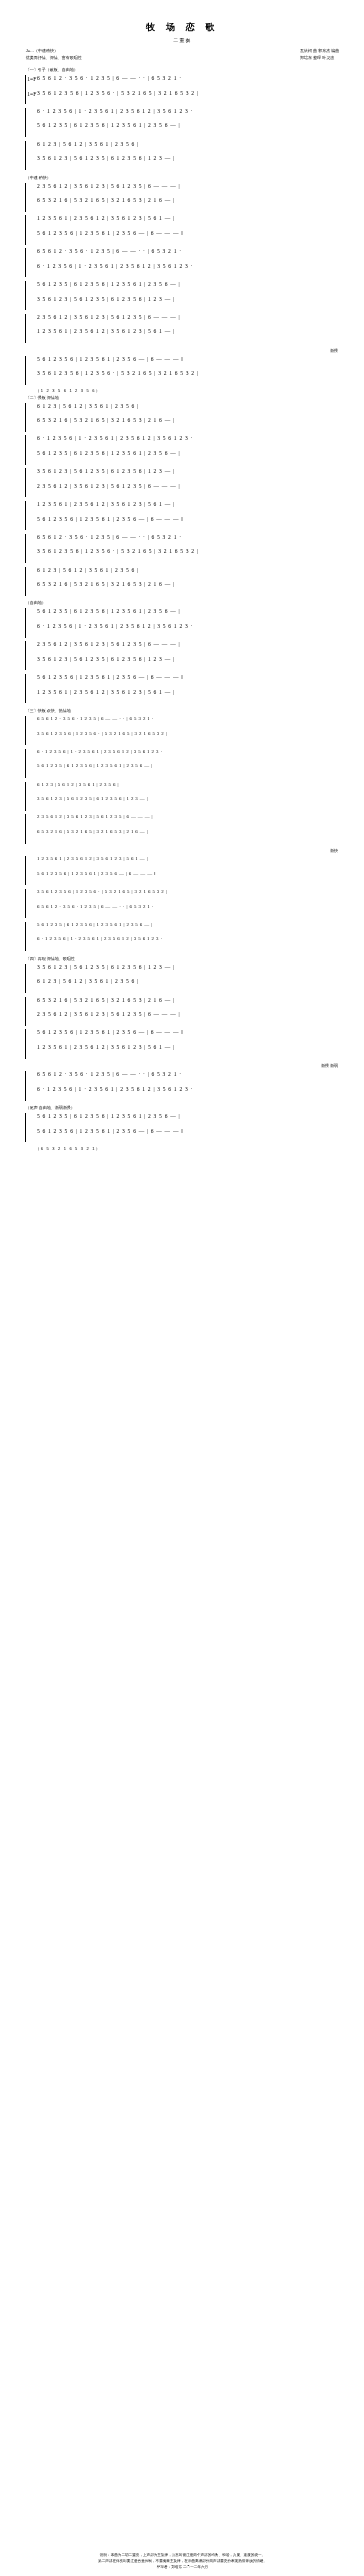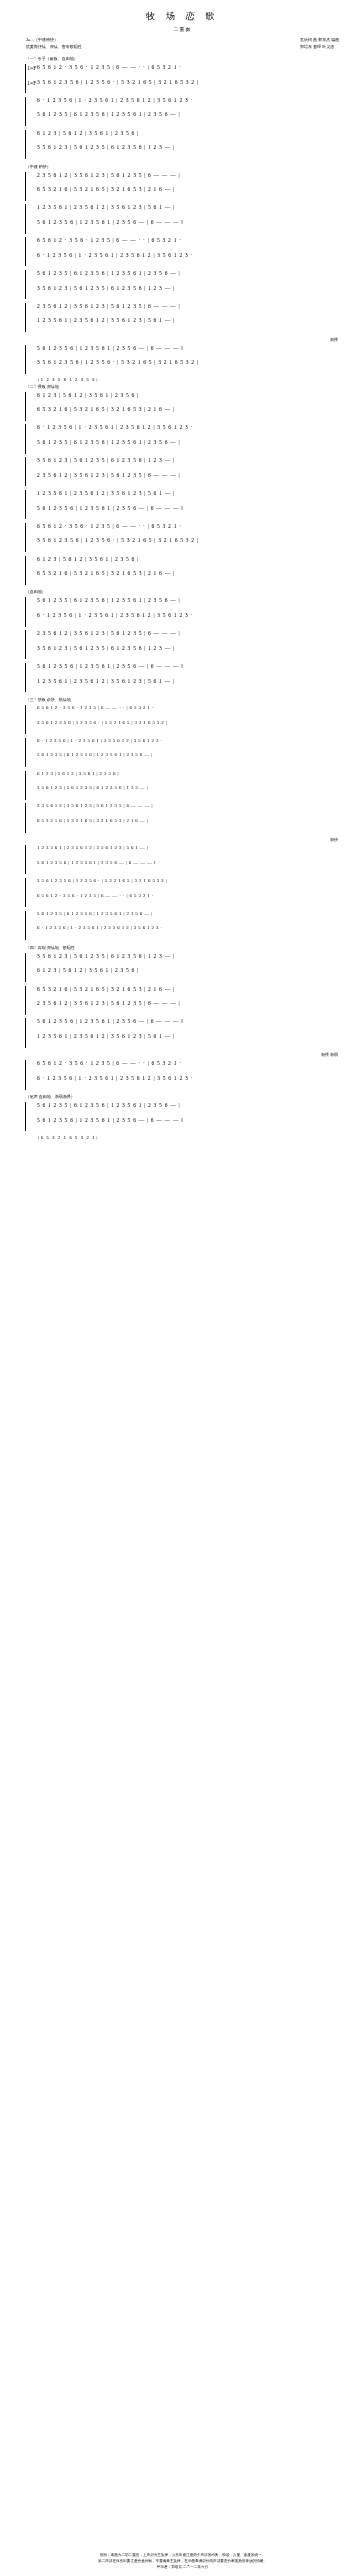--- a/index.html
+++ b/index.html
@@ -24,23 +24,24 @@
   .sheet {
     position: relative;
     width: 316px;
     margin: 0 auto;
   }
   
   .title {
     text-align: center;
     font-family: "Liberation Serif", serif;
     font-size: 9px;
-    font-weight: normal;
+    font-weight: bold;
     letter-spacing: 4.3px;
-    padding-top: 10px;
+    padding-top: 1px;
+    margin-top: 20px;
   }
   .subtitle {
     text-align: center;
     font-family: "Liberation Serif", serif;
     font-size: 4.9px;
     letter-spacing: 1.2px;
     margin-top: 3px;
   }
   .credits {
     position: relative;

